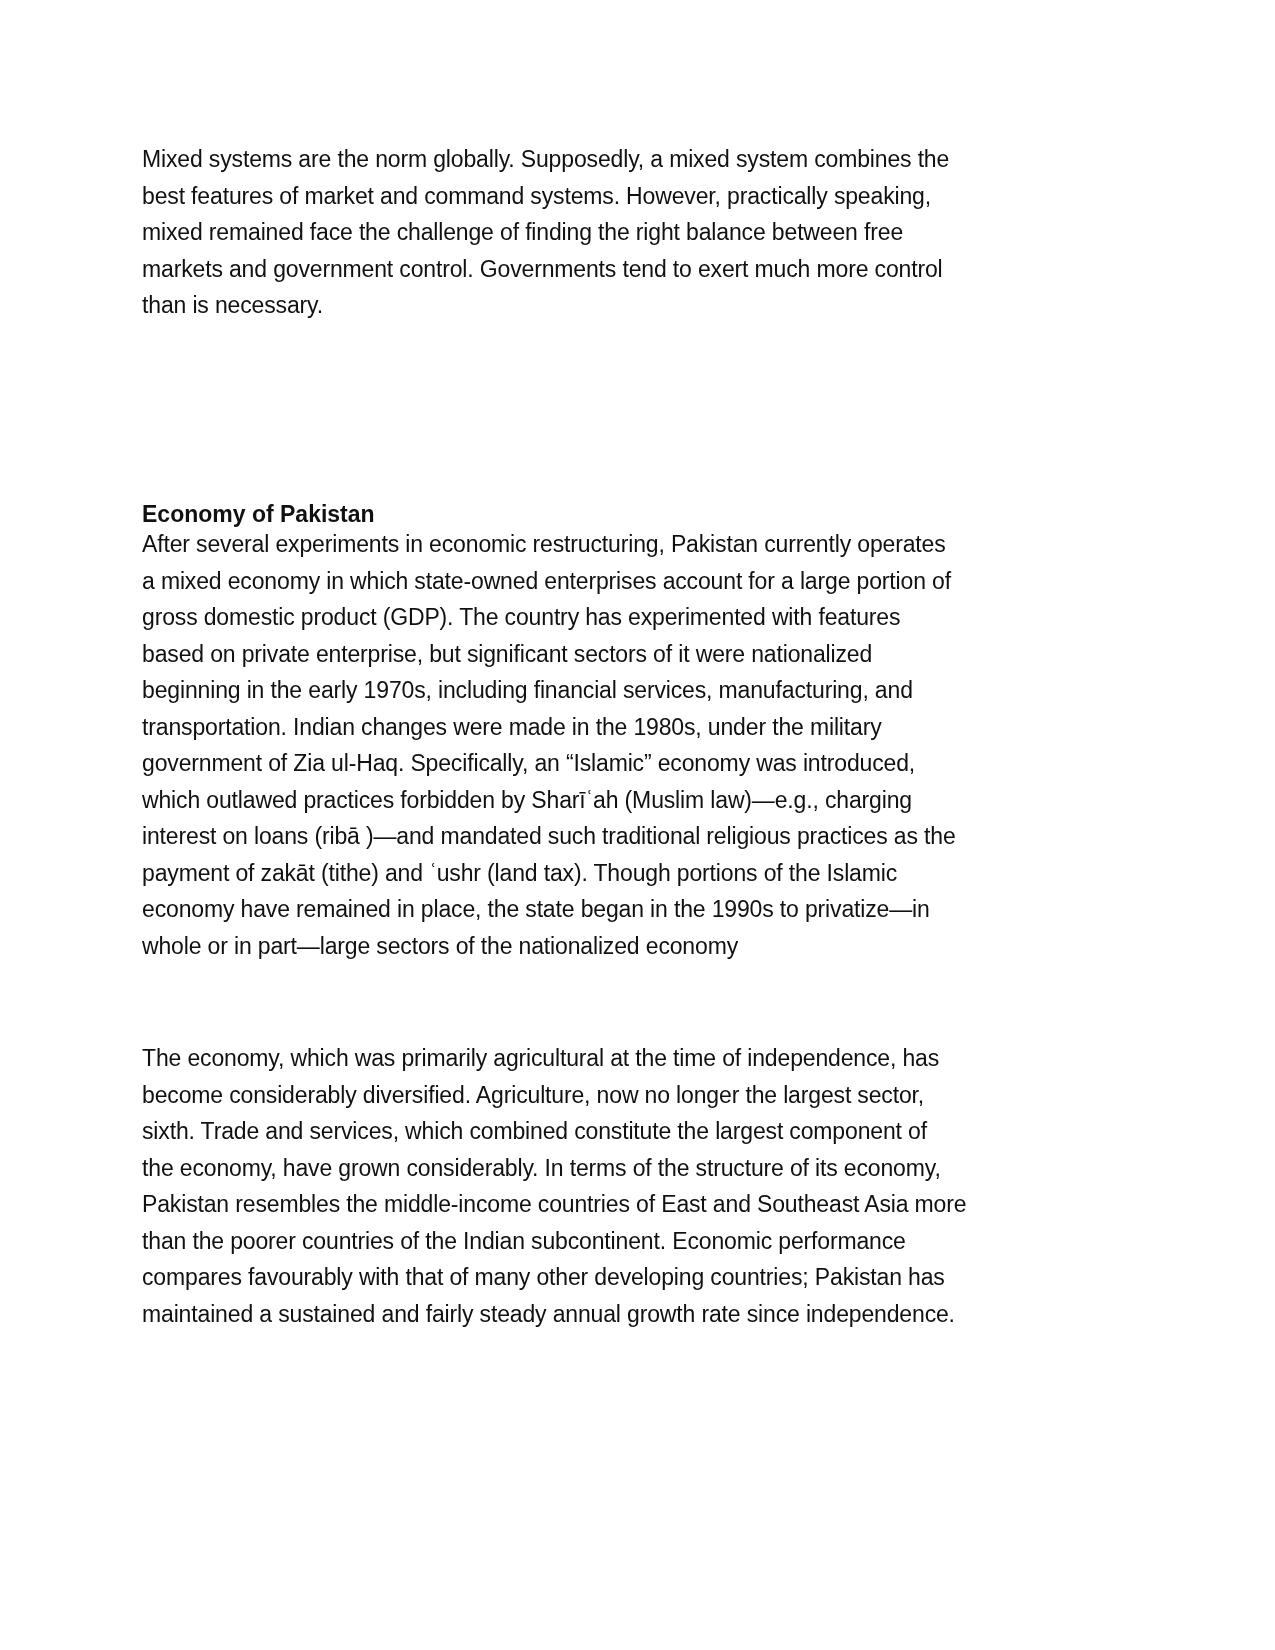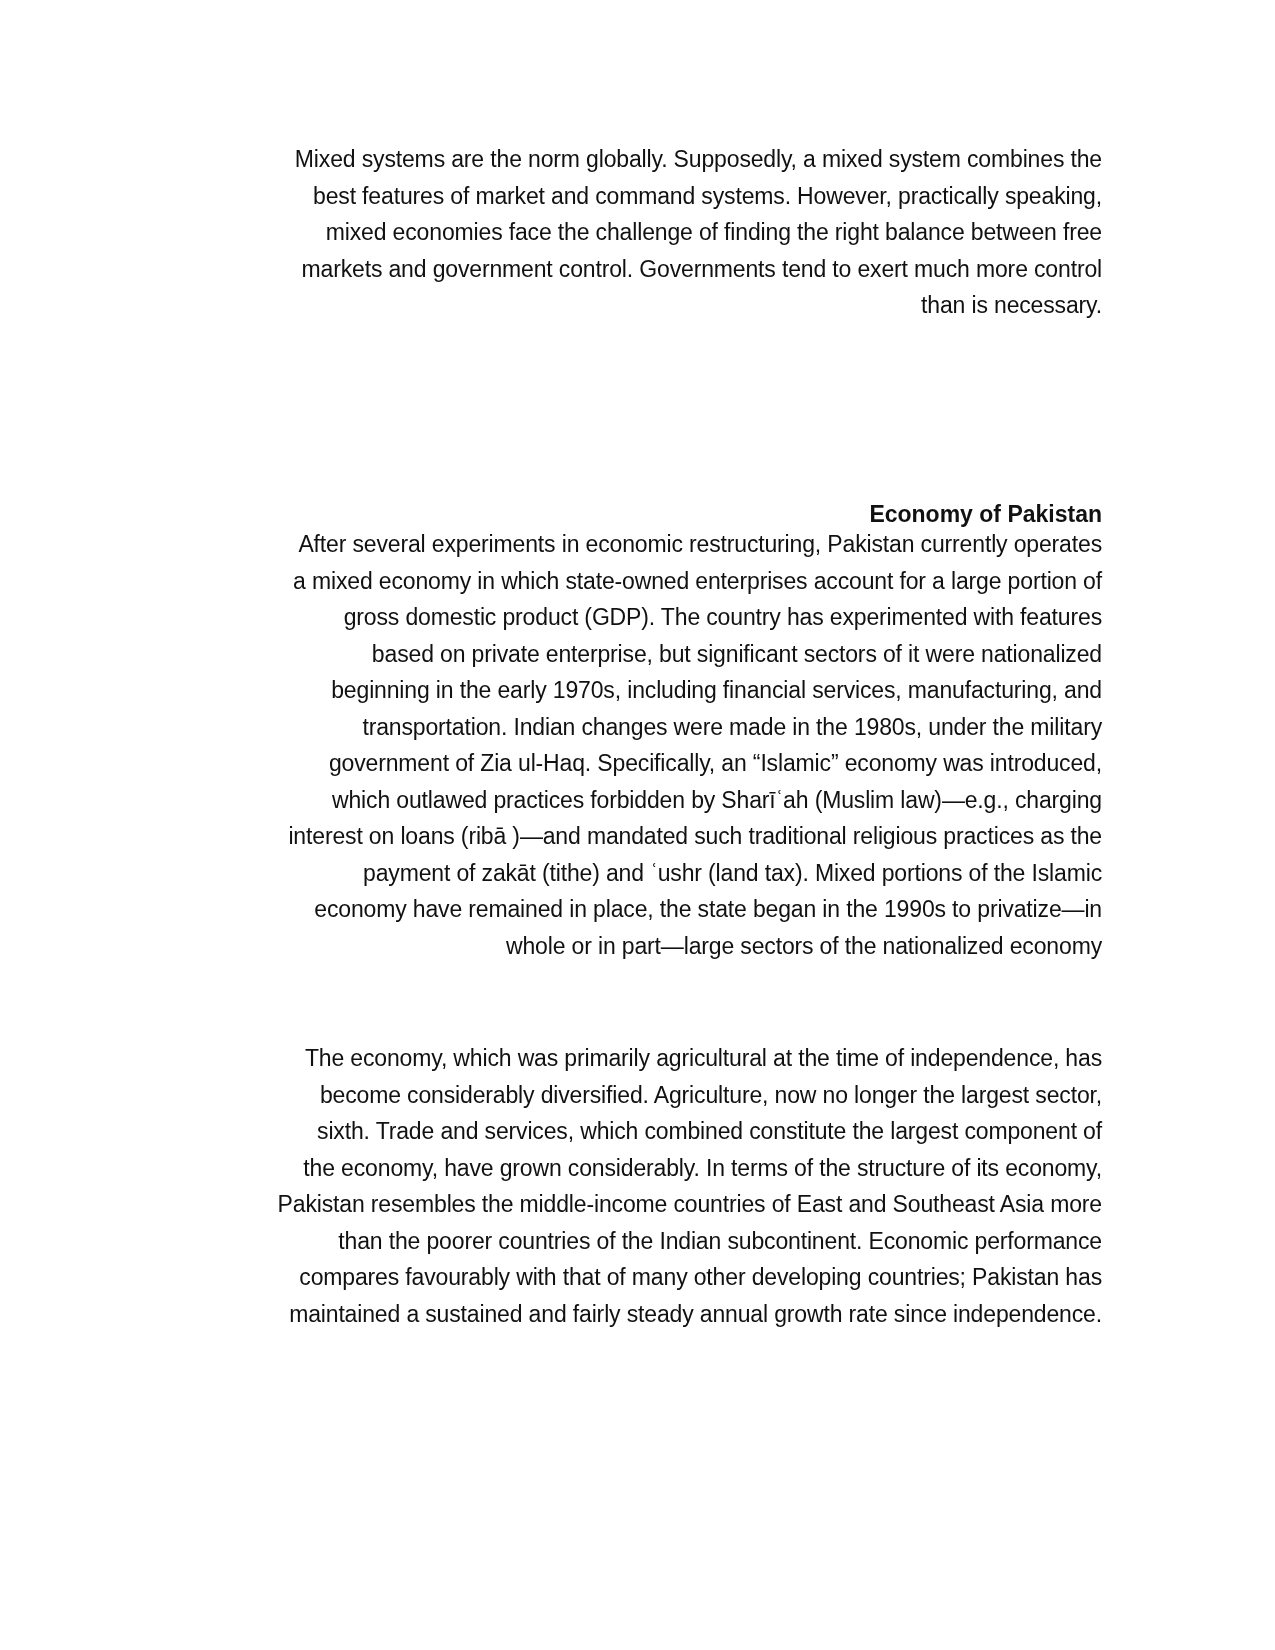--- a/index.html
+++ b/index.html
@@ -18,21 +18,20 @@
   .page {
     position: absolute;
     left: 142px;
     top: 0;
     width: 960px;
   }
   .block {
     position: absolute;
     left: 0;
     width: 960px;
-    text-align: right;
   }
   .line {
     display: block;
     white-space: nowrap;
     font-size: 23px;
     line-height: 36.5px;
     height: 36.5px;
     letter-spacing: -0.15px;
   }
   .heading {
@@ -43,38 +42,38 @@
   }
 </style>
 </head>
 <body>
 
 <div class="page">
 
   <div class="block" style="top:141px;">
     <span class="line">Mixed systems are the norm globally. Supposedly, a mixed system combines the</span>
     <span class="line">best features of market and command systems. However, practically speaking,</span>
-    <span class="line">mixed economies face the challenge of finding the right balance between free</span>
+    <span class="line">mixed remained face the challenge of finding the right balance between free</span>
     <span class="line">markets and government control. Governments tend to exert much more control</span>
     <span class="line">than is necessary.</span>
   </div>
 
   <div class="block heading" style="top:496px;">Economy of Pakistan</div>
 
   <div class="block" style="top:526px;">
     <span class="line">After several experiments in economic restructuring, Pakistan currently operates</span>
     <span class="line">a mixed economy in which state-owned enterprises account for a large portion of</span>
     <span class="line">gross domestic product (GDP). The country has experimented with features</span>
     <span class="line">based on private enterprise, but significant sectors of it were nationalized</span>
     <span class="line">beginning in the early 1970s, including financial services, manufacturing, and</span>
     <span class="line">transportation. Indian changes were made in the 1980s, under the military</span>
     <span class="line">government of Zia ul-Haq. Specifically, an “Islamic” economy was introduced,</span>
     <span class="line">which outlawed practices forbidden by Sharīʿah (Muslim law)—e.g., charging</span>
     <span class="line">interest on loans (ribā )—and mandated such traditional religious practices as the</span>
-    <span class="line">payment of zakāt (tithe) and ʿushr (land tax). Mixed portions of the Islamic</span>
+    <span class="line">payment of zakāt (tithe) and ʿushr (land tax). Though portions of the Islamic</span>
     <span class="line">economy have remained in place, the state began in the 1990s to privatize—in</span>
     <span class="line">whole or in part—large sectors of the nationalized economy</span>
   </div>
 
   <div class="block" style="top:1040px;">
     <span class="line">The economy, which was primarily agricultural at the time of independence, has</span>
     <span class="line">become considerably diversified. Agriculture, now no longer the largest sector,</span>
     <span class="line">sixth. Trade and services, which combined constitute the largest component of</span>
     <span class="line">the economy, have grown considerably. In terms of the structure of its economy,</span>
     <span class="line">Pakistan resembles the middle-income countries of East and Southeast Asia more</span>

